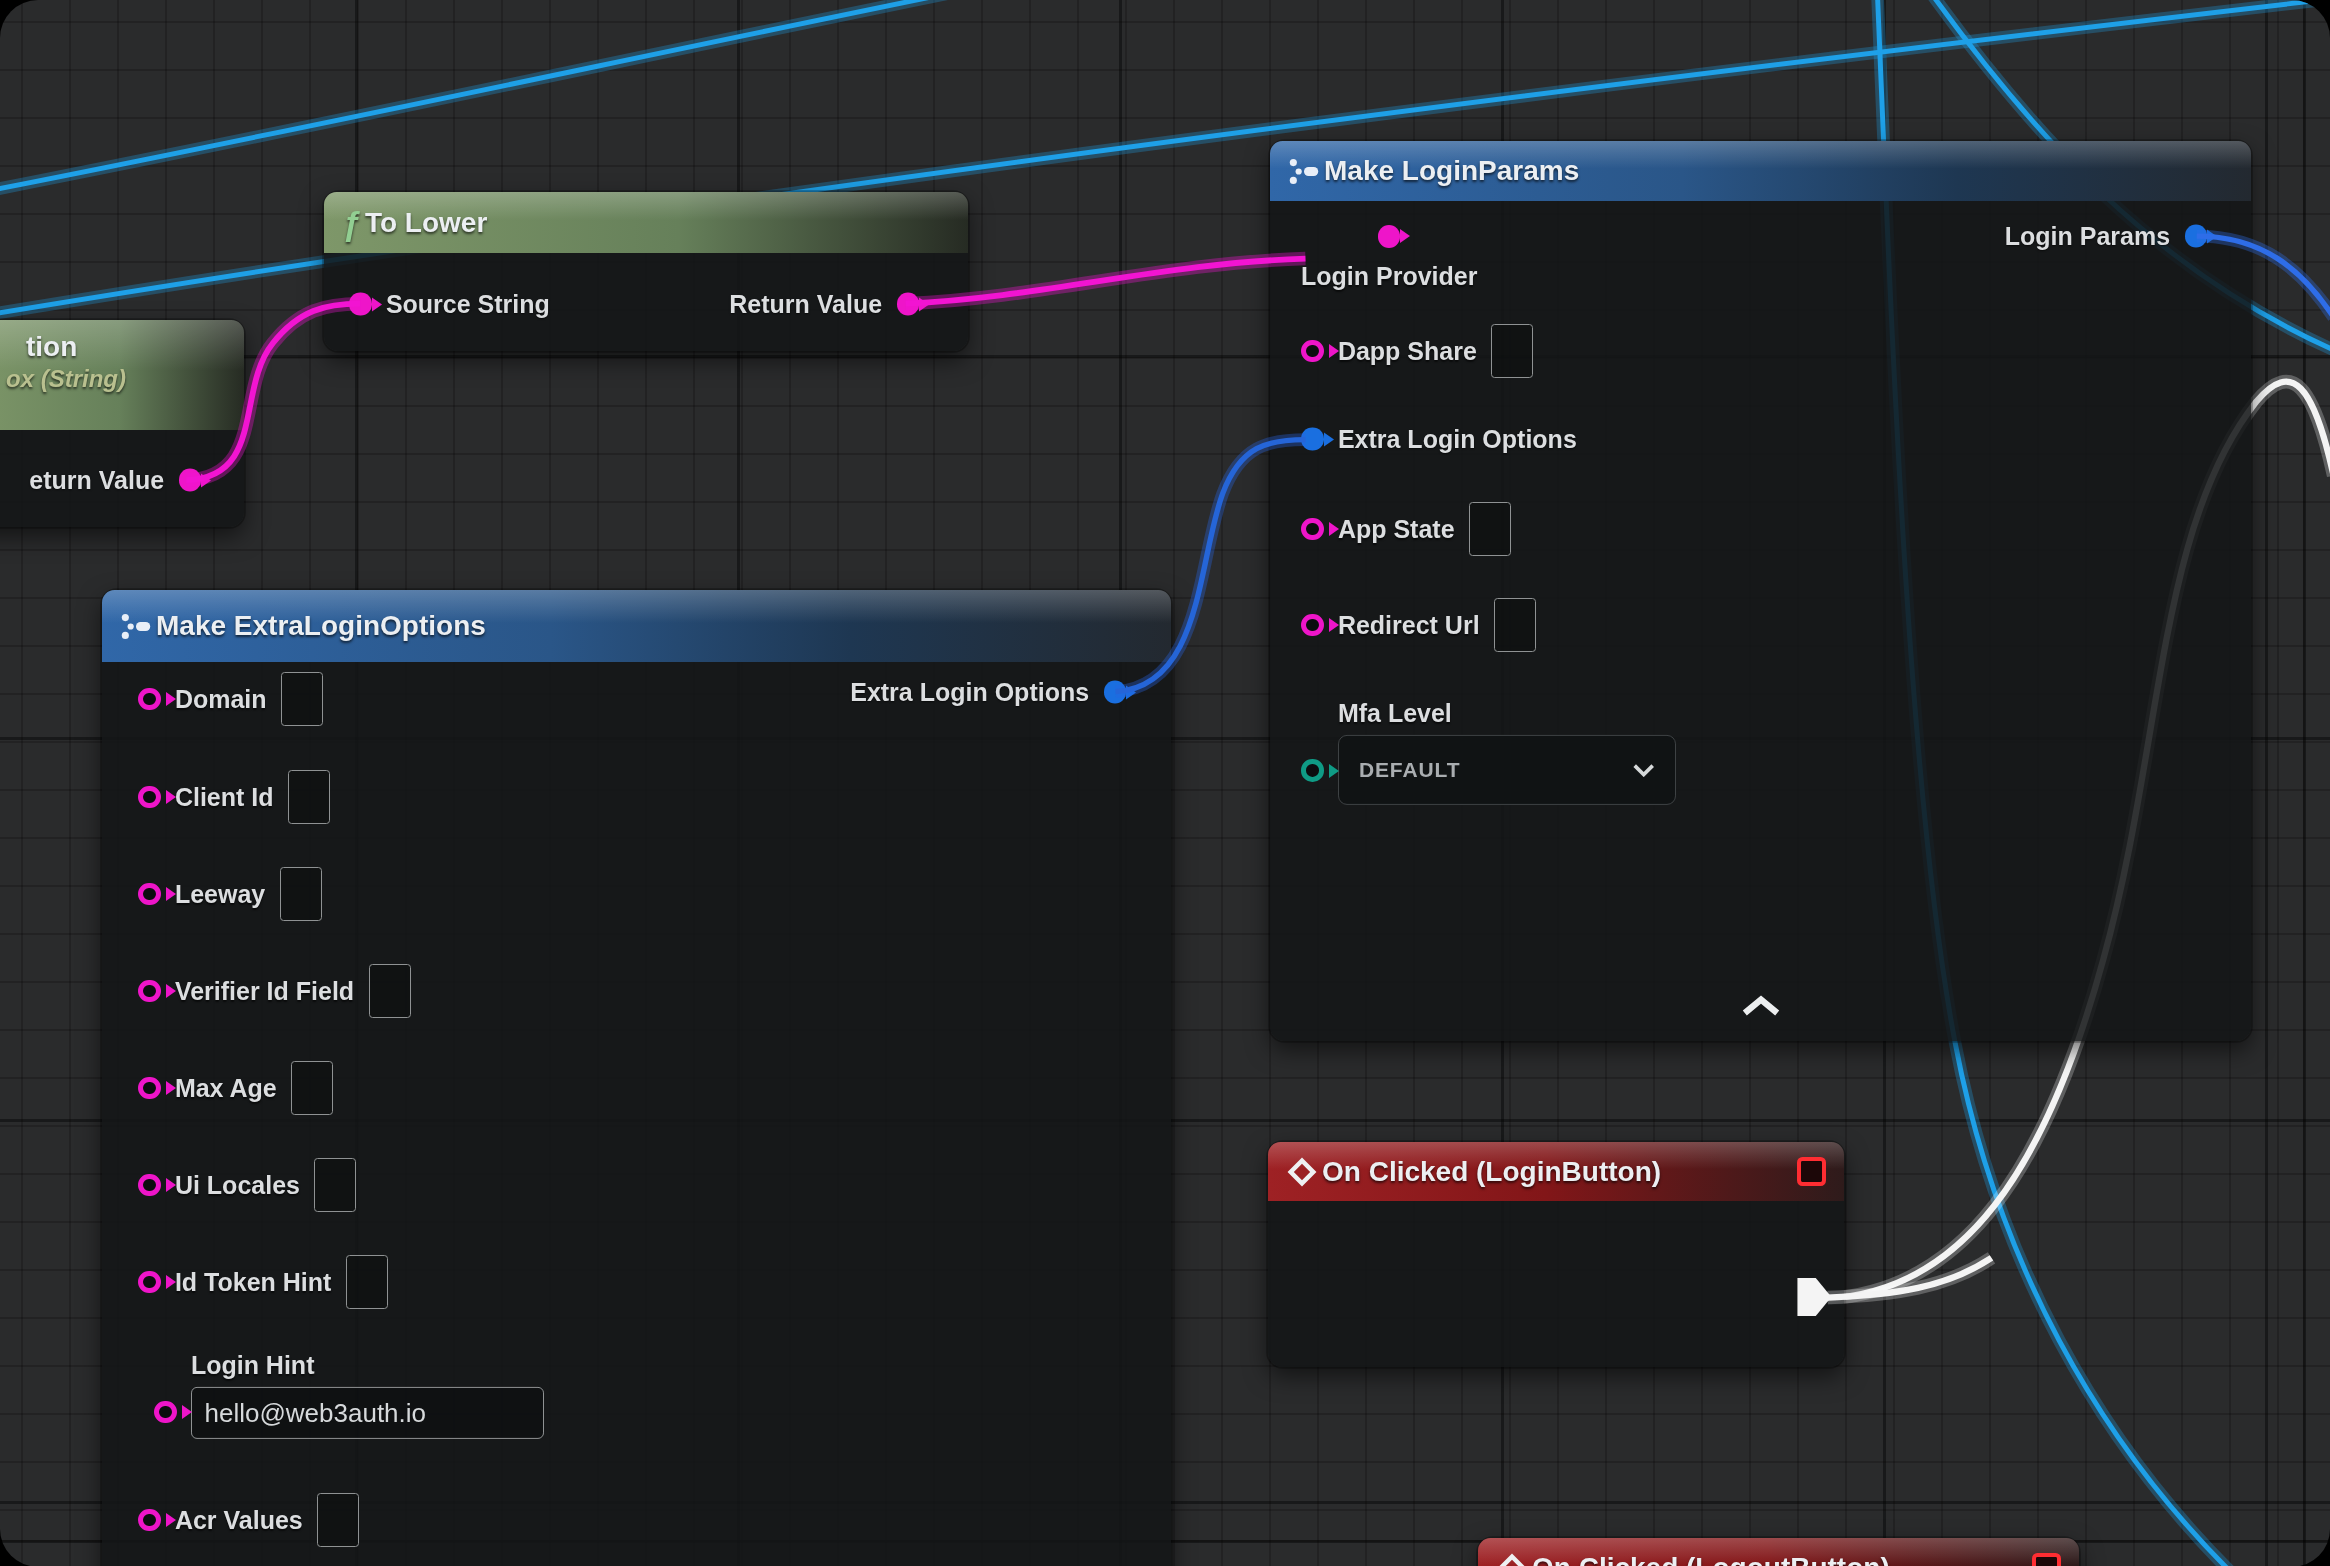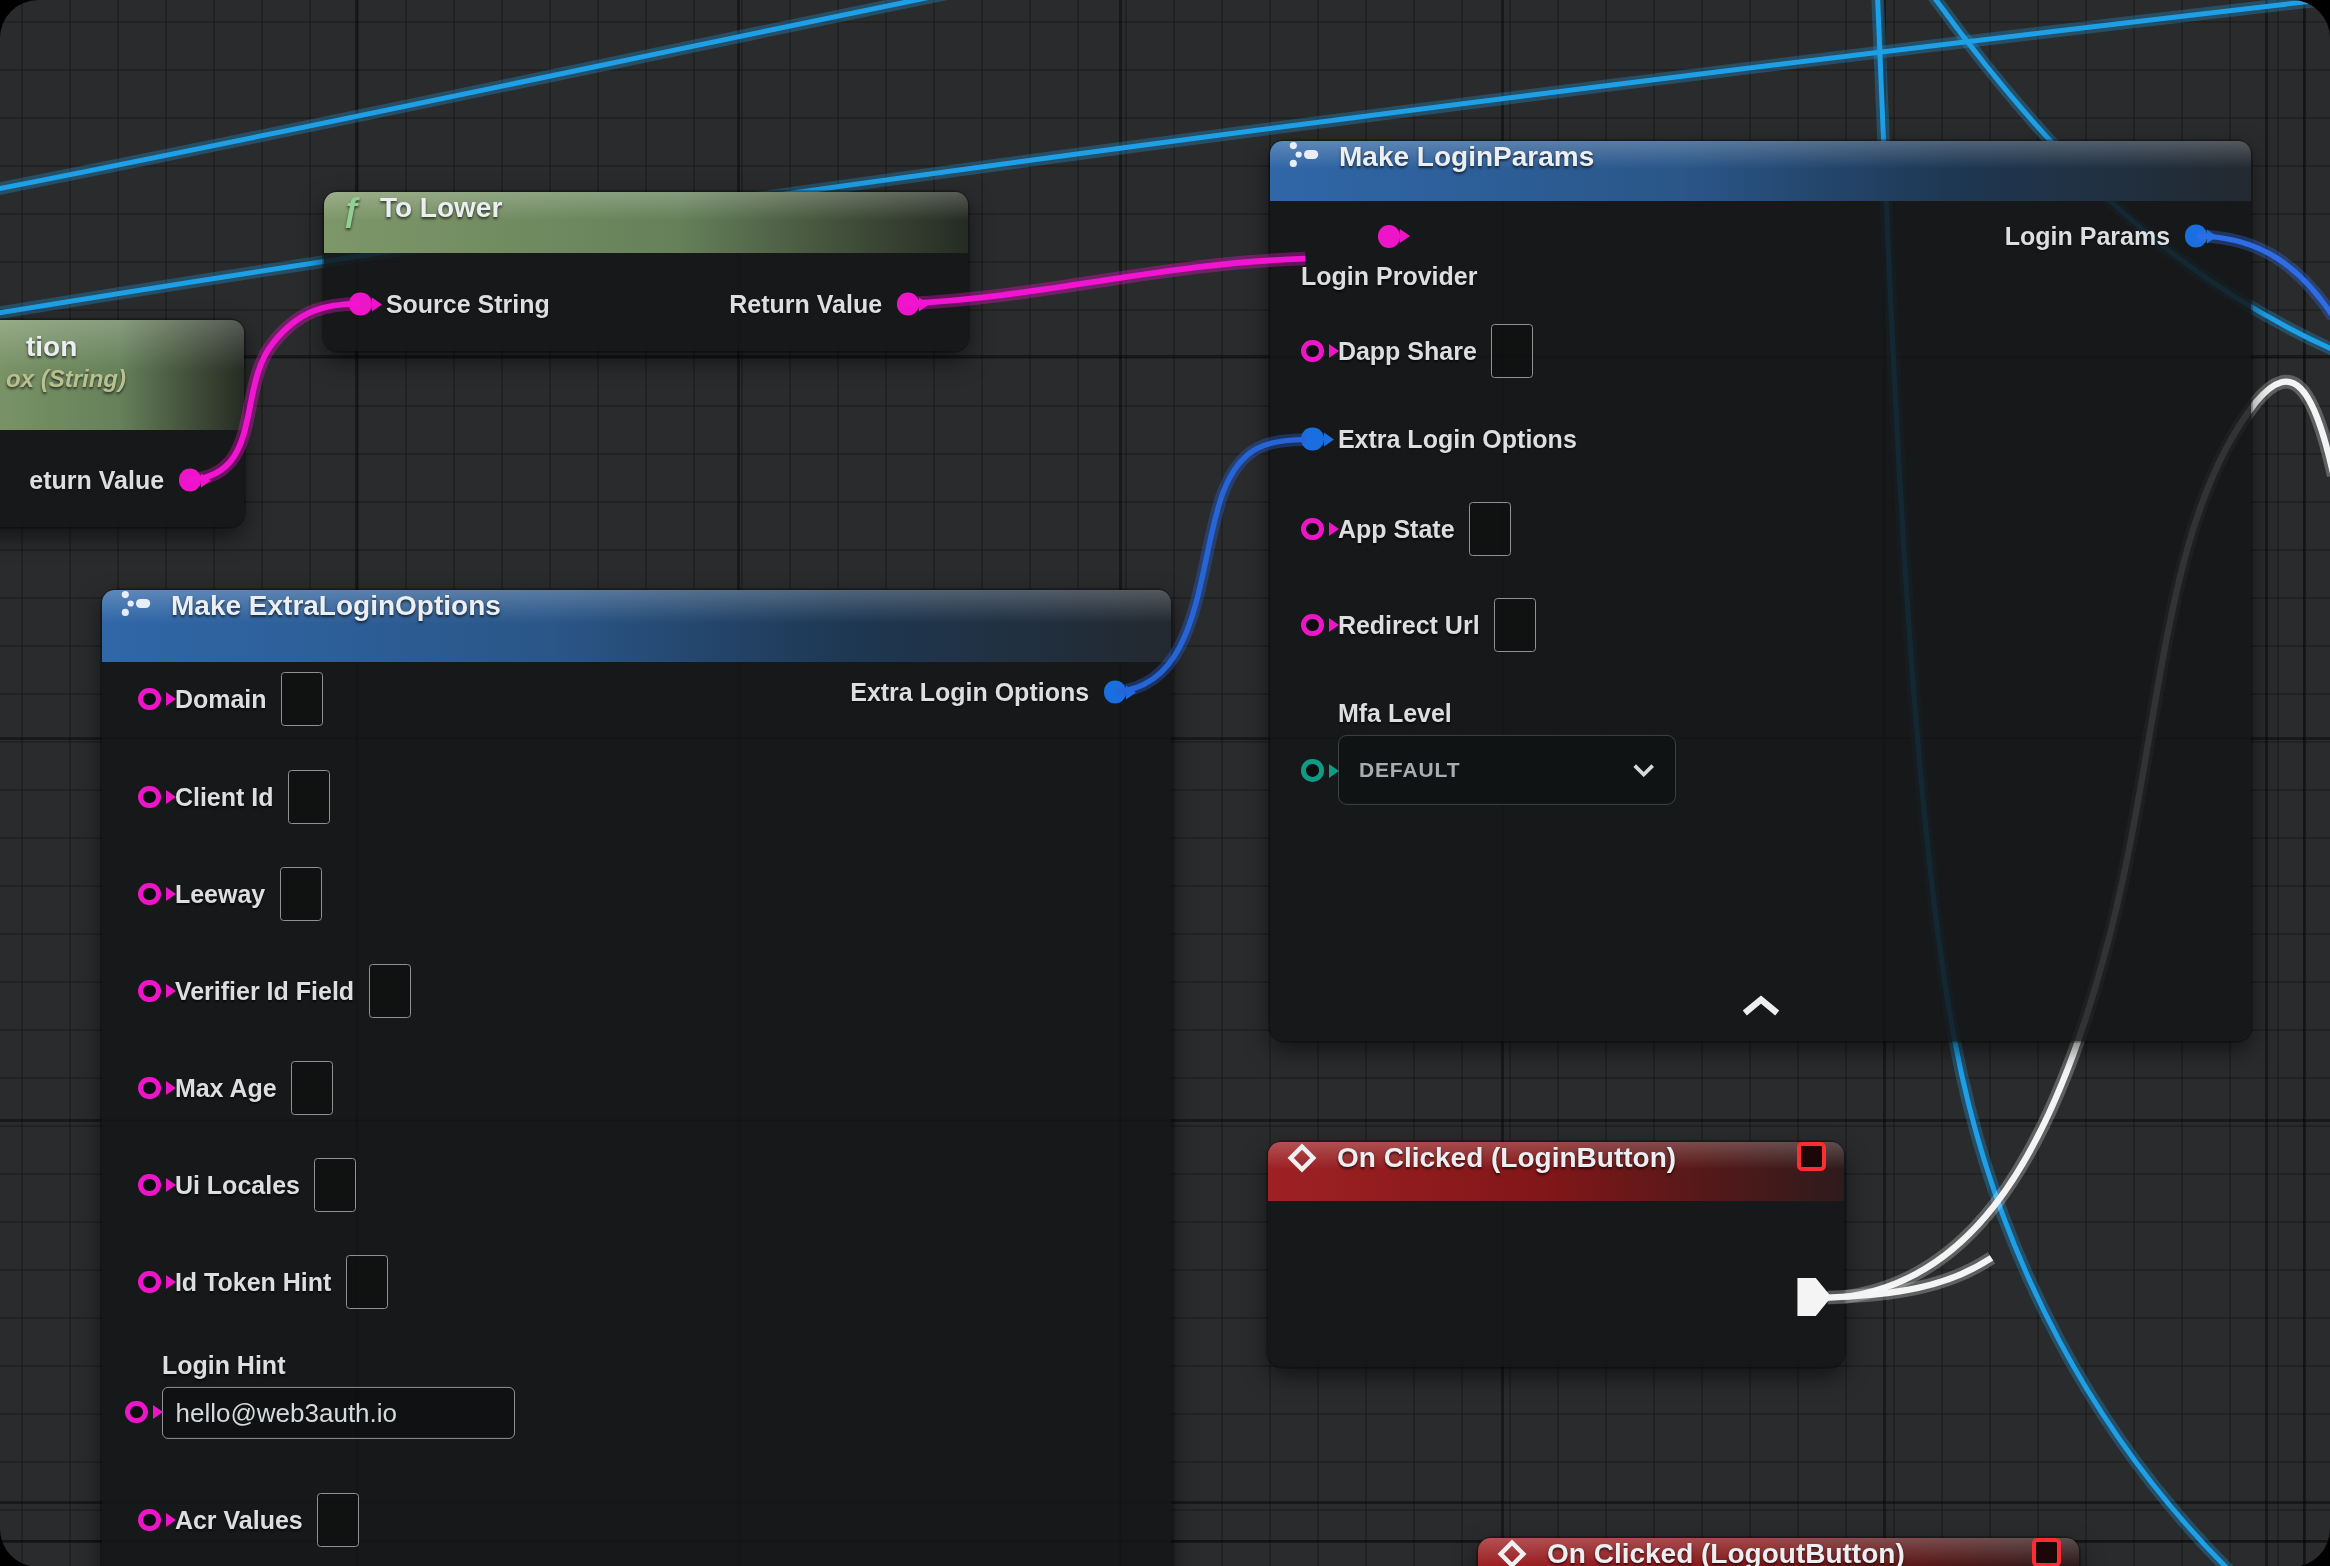--- a/index.html
+++ b/index.html
@@ -9,21 +9,21 @@
     background-image:
       repeating-linear-gradient(to right, rgba(0,0,0,.42) 0 2.7px, transparent 2.7px 382px),
       repeating-linear-gradient(to bottom, rgba(0,0,0,.42) 0 2.7px, transparent 2.7px 382px),
       repeating-linear-gradient(to right, rgba(0,0,0,.20) 0 1.8px, transparent 1.8px 48px),
       repeating-linear-gradient(to bottom, rgba(0,0,0,.20) 0 1.8px, transparent 1.8px 48px);
     background-position:-27px -27px;}
   svg.wires{position:absolute;left:0;top:0;pointer-events:none;}
   #wiresA{z-index:1;} #wiresB{z-index:3;}
   .node{position:absolute;z-index:2;background:rgba(20,22,23,.87);border-radius:14.4px;
     box-shadow:0 9px 23.4px rgba(0,0,0,.55), 0 0 0 1.8px rgba(0,0,0,.30);}
-  .hdr{position:absolute;left:0;right:0;top:0;display:flex;gap:19px;
+  .hdr{position:absolute;left:0;right:0;top:0;display:flex;align-items:center;gap:4px;
     padding:0 18px;border-radius:12.6px 12.6px 0 0;color:#eceff2;font-weight:bold;font-size:28px;
     text-shadow:0 1.8px 2.7px rgba(0,0,0,.65);box-sizing:border-box;}
   .hdr .sheen{position:absolute;inset:0;border-radius:12.6px 12.6px 0 0;
     background:linear-gradient(180deg,rgba(255,255,255,.22),rgba(255,255,255,0) 46%);}
   .hdr.blue{background:linear-gradient(90deg,#3067a8 0%,#2a5688 42%,#1e3752 70%,#232930 100%);}
   .hdr.green{background:linear-gradient(90deg,#7e9769 0%,#66805a 55%,#262b23 100%);}
   .hdr.red{background:linear-gradient(90deg,#9e2124 0%,#821618 48%,#2e1b1b 100%);}
   .hdr-title{position:relative;z-index:1;}
   .row{position:absolute;display:flex;align-items:center;gap:14.4px;transform:translateY(-50%);}
   .row.out{flex-direction:row-reverse;}
@@ -139,21 +139,21 @@
     <div class="row" style="top:595px;left:36px;">
       <span class="pin hollow" style="--c:#ee15c9;"></span>
       <span class="lbl">Ui Locales</span>
       <span class="vbox"></span>
     </div>
     <div class="row" style="top:692px;left:36px;">
       <span class="pin hollow" style="--c:#ee15c9;"></span>
       <span class="lbl">Id Token Hint</span>
       <span class="vbox"></span>
     </div>
-    <div class="row" style="top:805px;left:23px;">
+    <div class="row" style="top:805px;left:52px;">
       <span class="pin hollow" style="--c:#ee15c9;align-self:flex-end;margin-bottom:16px;"></span>
       <span class="stack">
         <span class="lbl">Login Hint</span>
         <input class="lh-input" type="text" value="hello@web3auth.io" style="">
       </span>
     </div>
     <div class="row" style="top:930px;left:36px;">
       <span class="pin hollow" style="--c:#ee15c9;"></span>
       <span class="lbl">Acr Values</span>
       <span class="vbox"></span>

